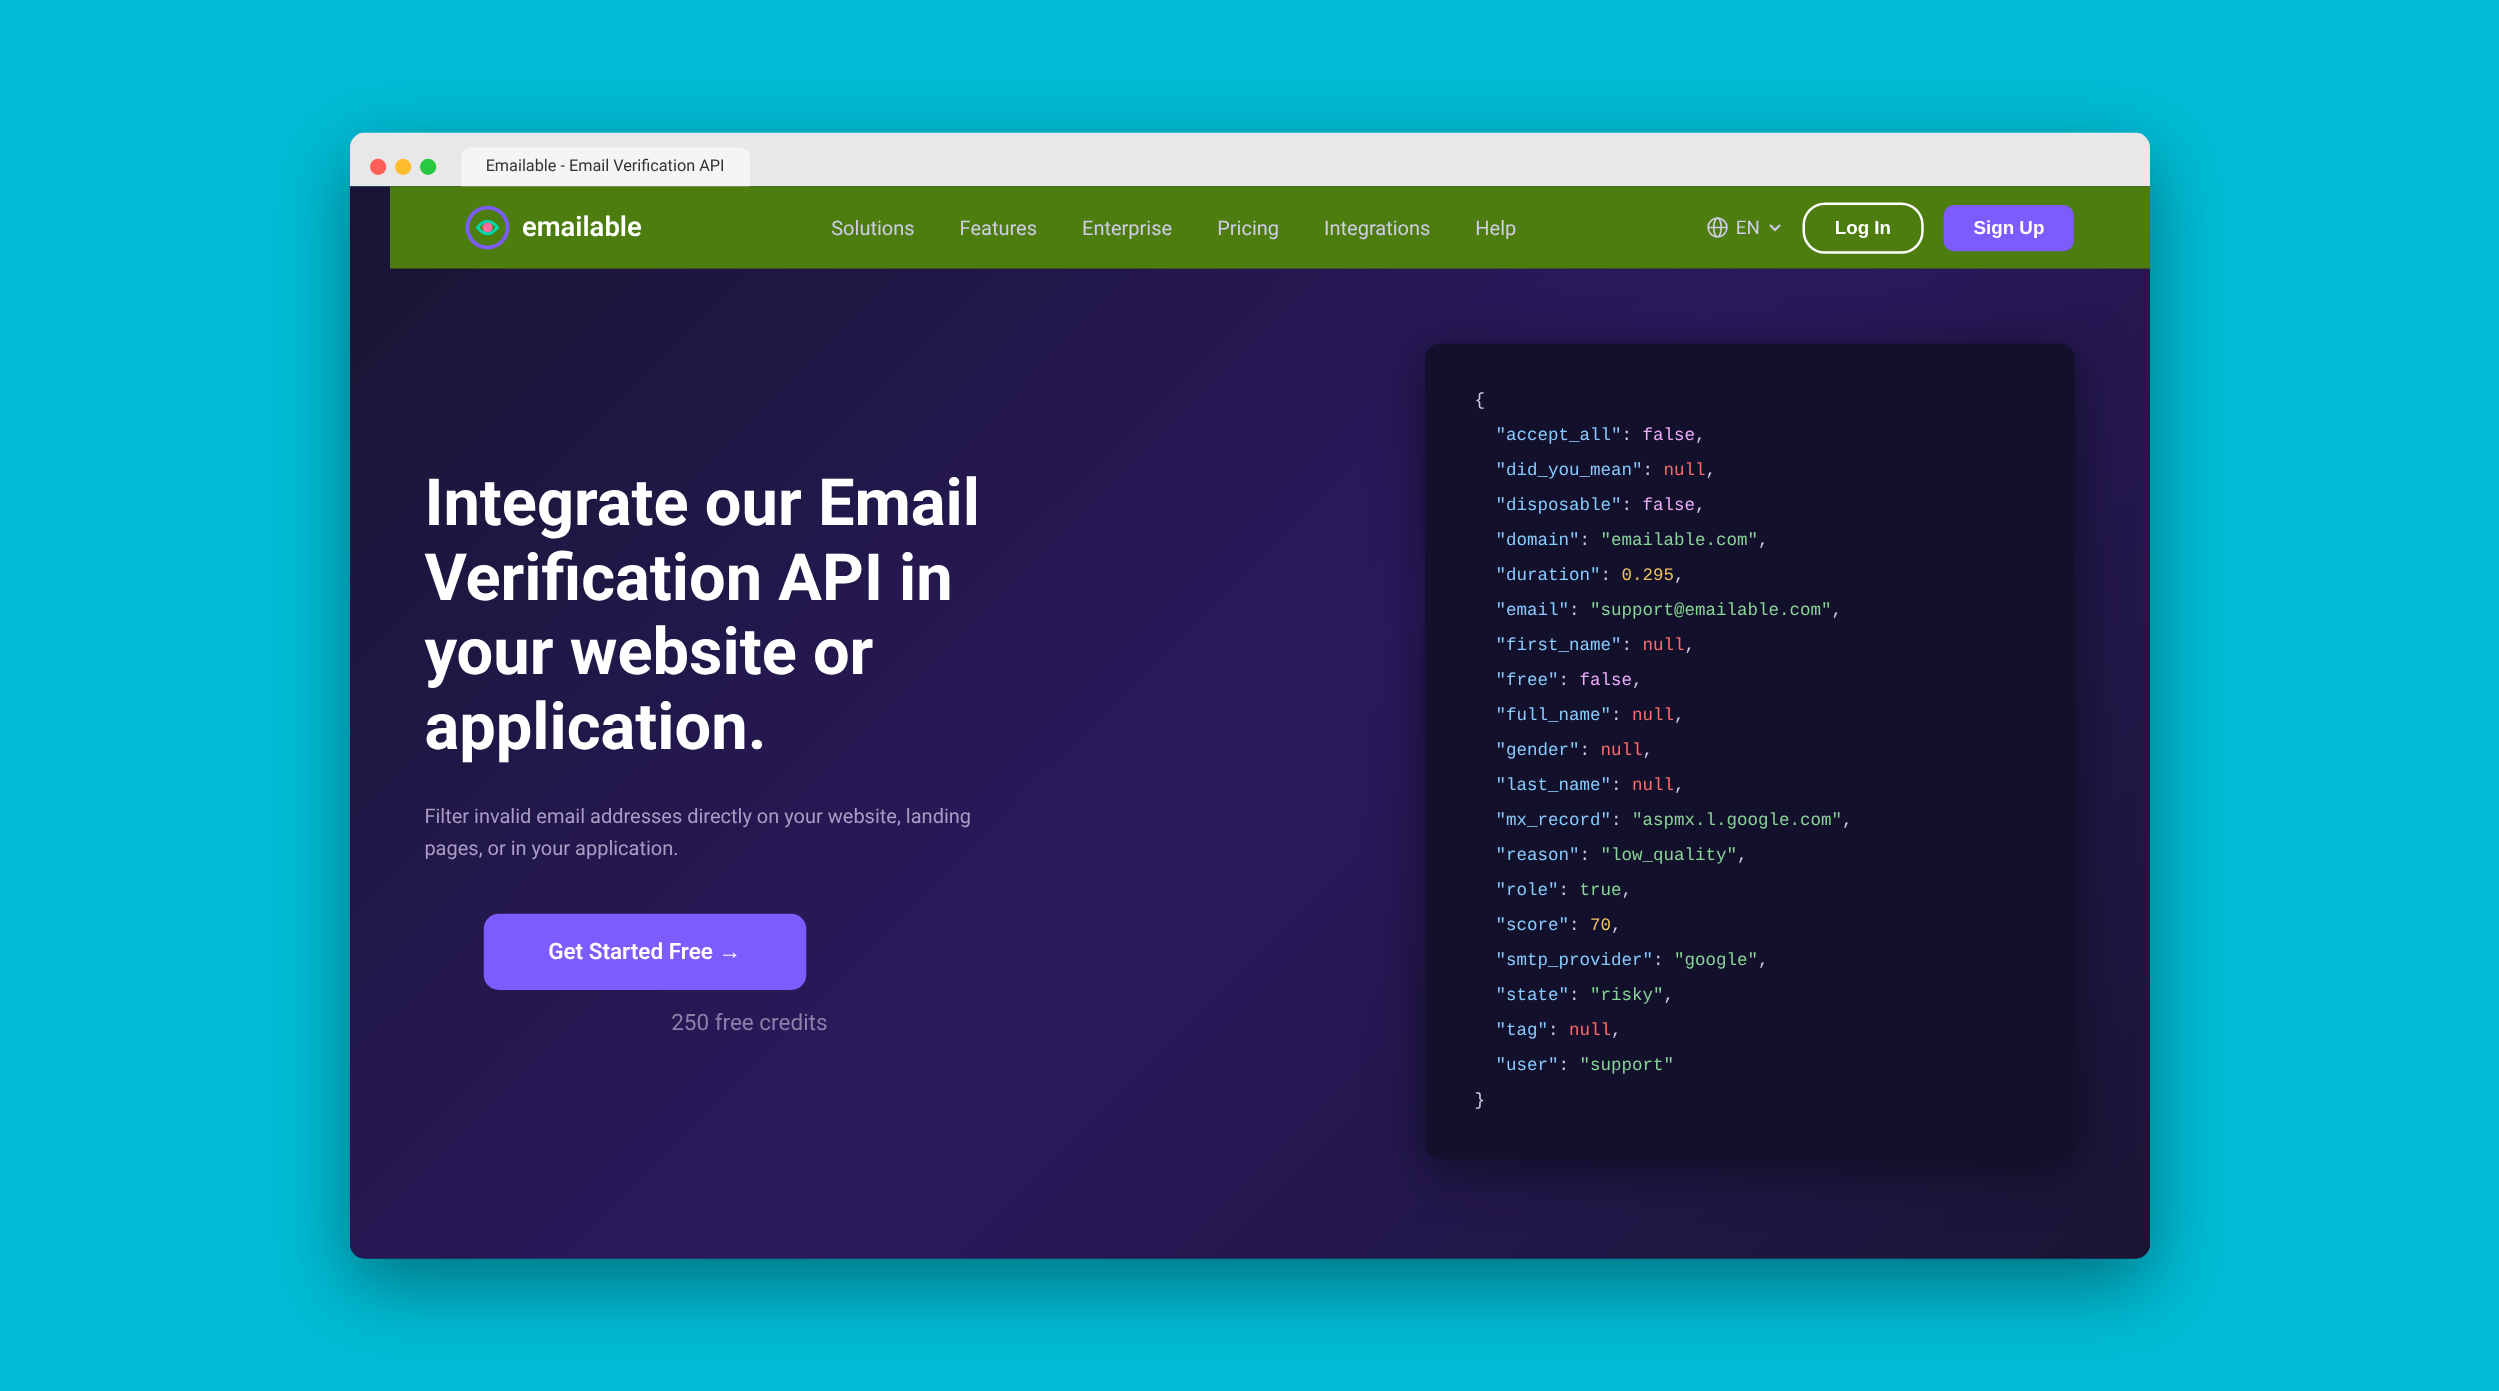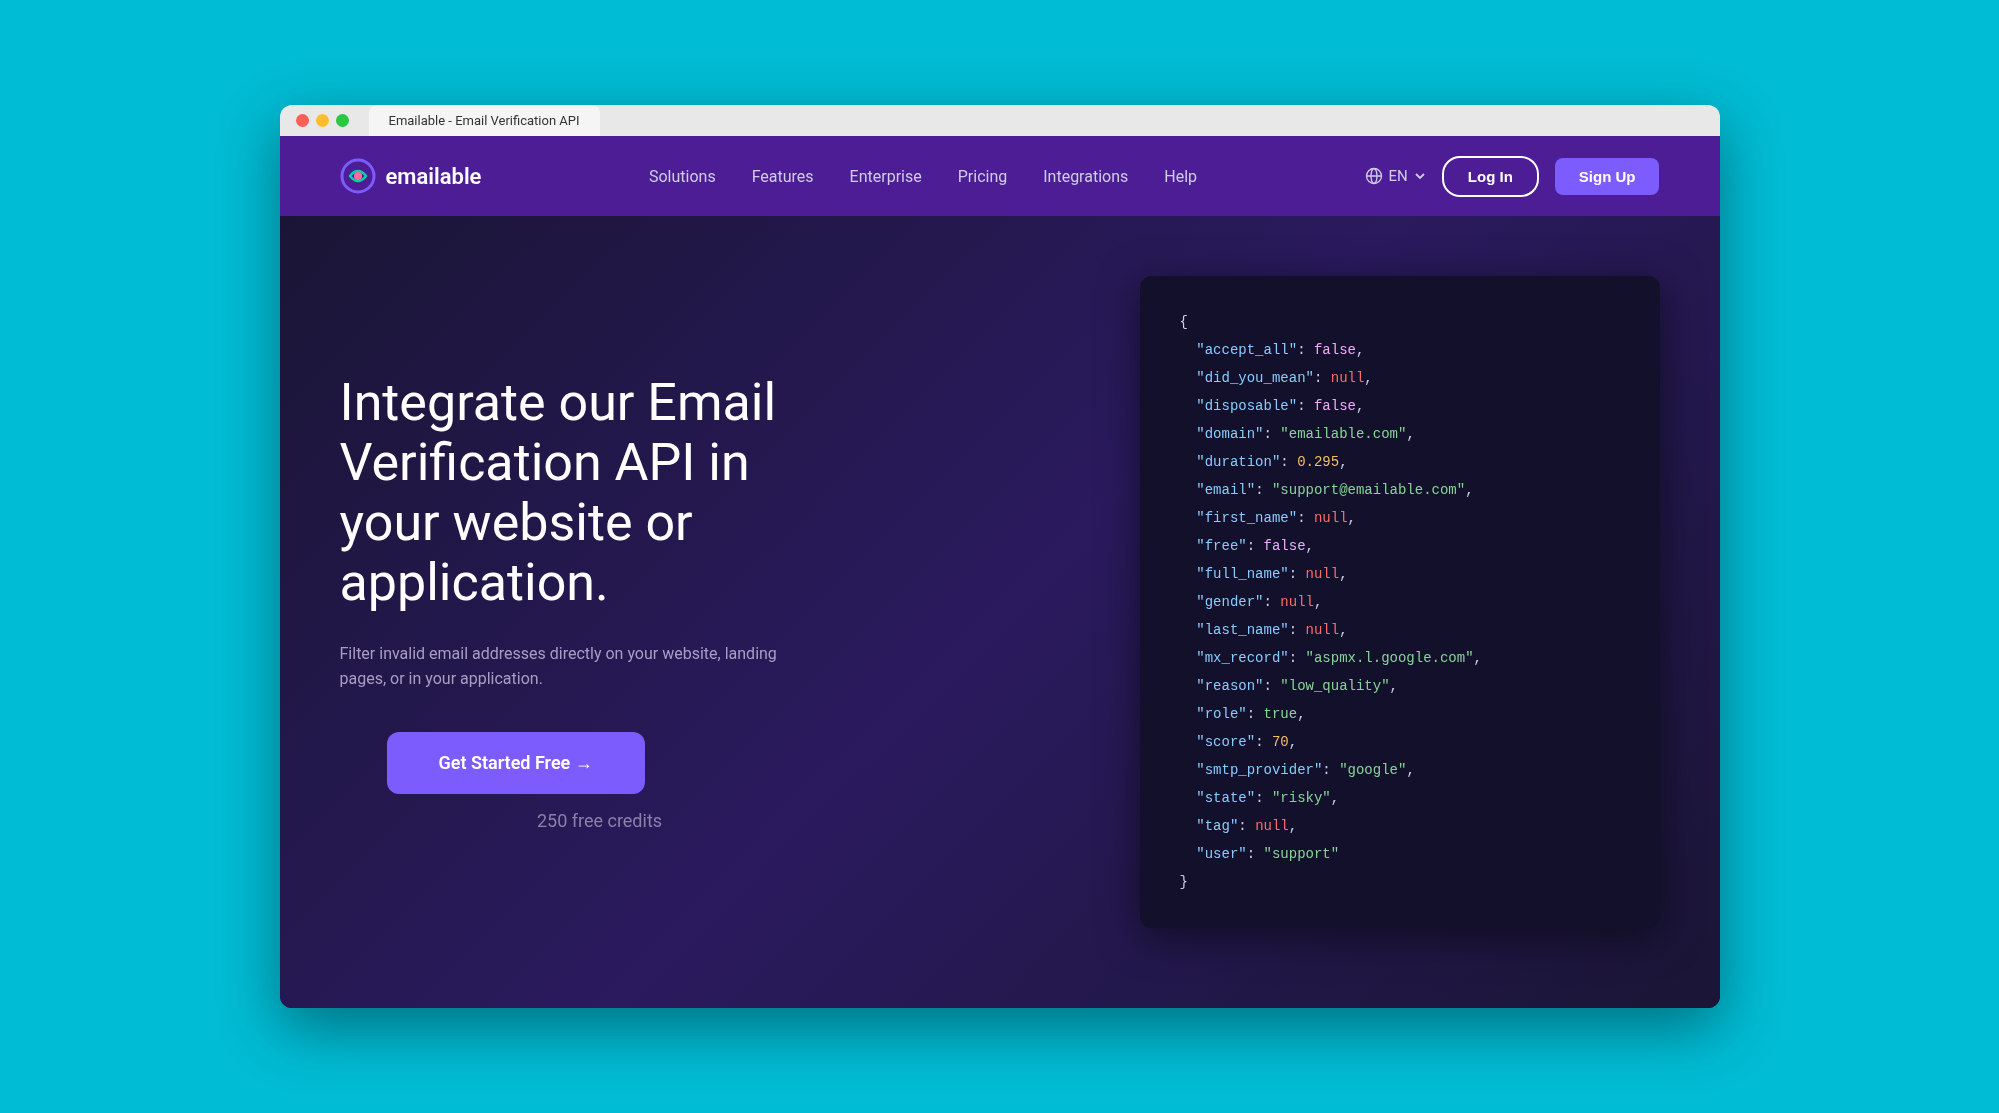--- a/index.html
+++ b/index.html
@@ -16,21 +16,21 @@
     .browser-window {
       width: 1440px;
       max-width: 96vw;
       border-radius: 12px;
       overflow: hidden;
       box-shadow: 0 20px 60px rgba(0,0,0,0.4);
     }
 
     .browser-chrome {
       background: #e8e8e8;
-      padding: 0 16px 0;
+      padding: 12px 16px 0;
       display: flex;
       align-items: center;
       gap: 12px;
     }
 
     .traffic-lights {
       display: flex;
       gap: 7px;
       align-items: center;
     }
@@ -58,22 +58,23 @@
       background: #1a1535;
       min-height: 780px;
     }
 
     
     nav {
       display: flex;
       align-items: center;
       justify-content: space-between;
       padding: 0 60px;
-      height: 80px;
-      background: #4c1d95;
+      height: 66px;
+      background: #4d7c0f;
+      margin-left: 32px;
     }
 
     .nav-logo {
       display: flex;
       align-items: center;
       gap: 10px;
     }
 
     .logo-icon {
       width: 36px;
@@ -146,21 +147,21 @@
       background: linear-gradient(135deg, #1a1535 0%, #2a1a5e 50%, #1a1535 100%);
       min-height: 700px;
     }
 
     .hero-content {
       max-width: 520px;
     }
 
     .hero-title {
       font-size: 52px;
-      font-weight: 400;
+      font-weight: 700;
       color: #ffffff;
       line-height: 1.15;
       margin-bottom: 28px;
     }
 
     .hero-subtitle {
       font-size: 16px;
       color: #a89ec5;
       line-height: 1.6;
       margin-bottom: 40px;

